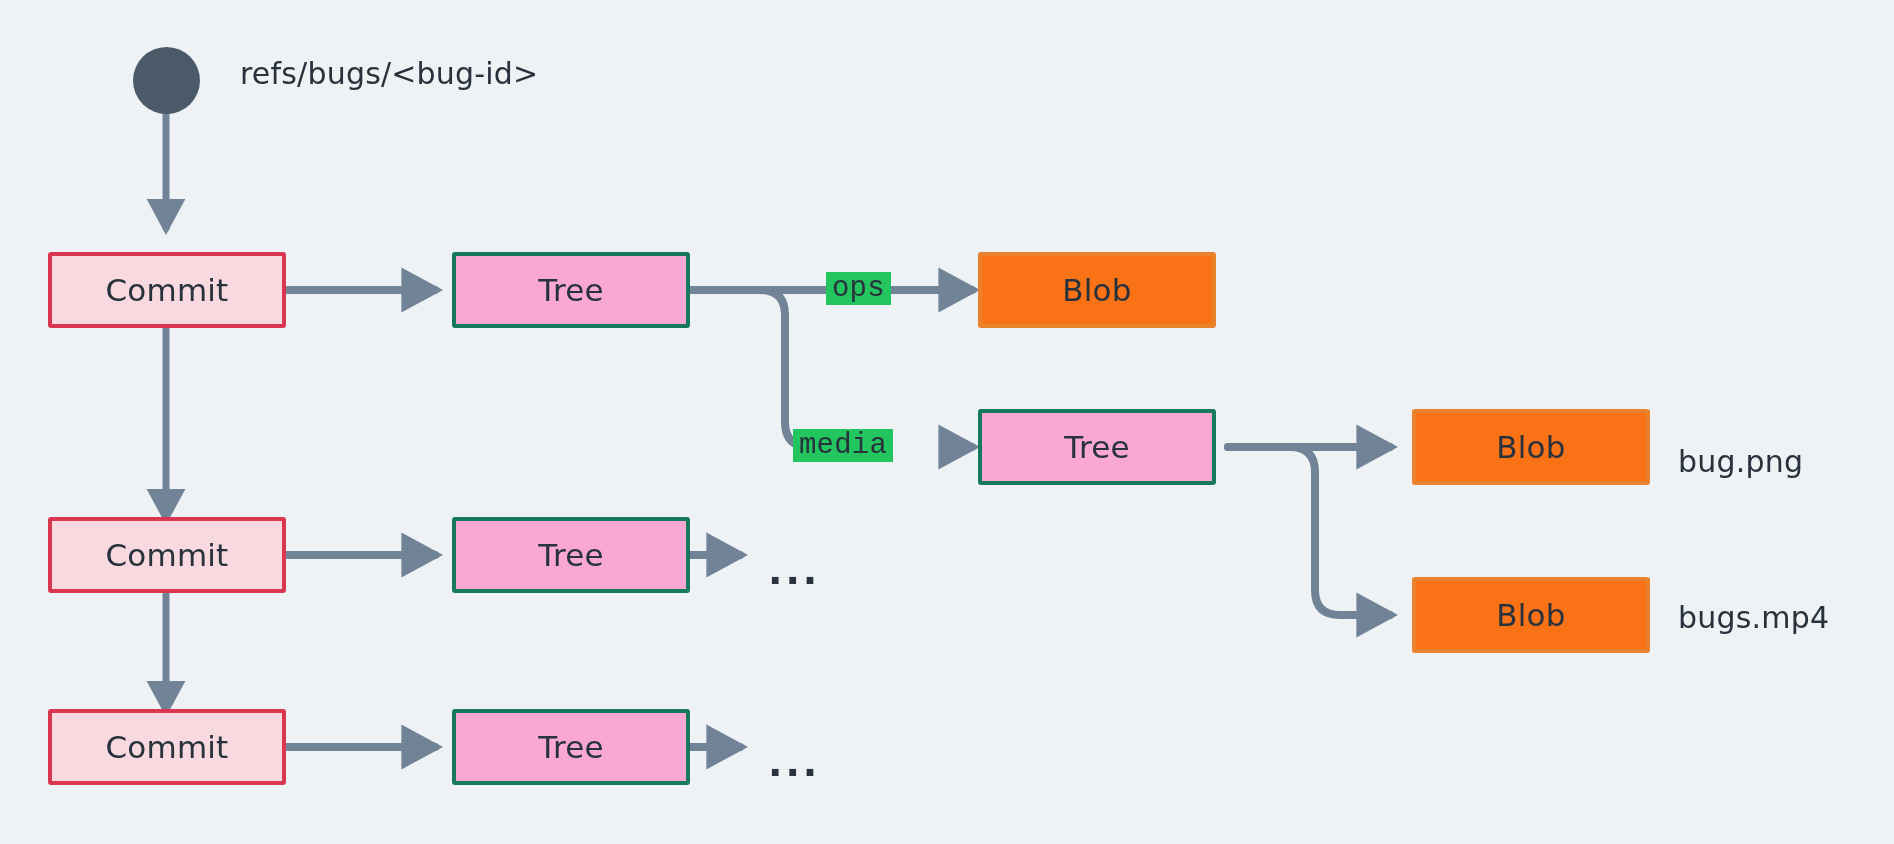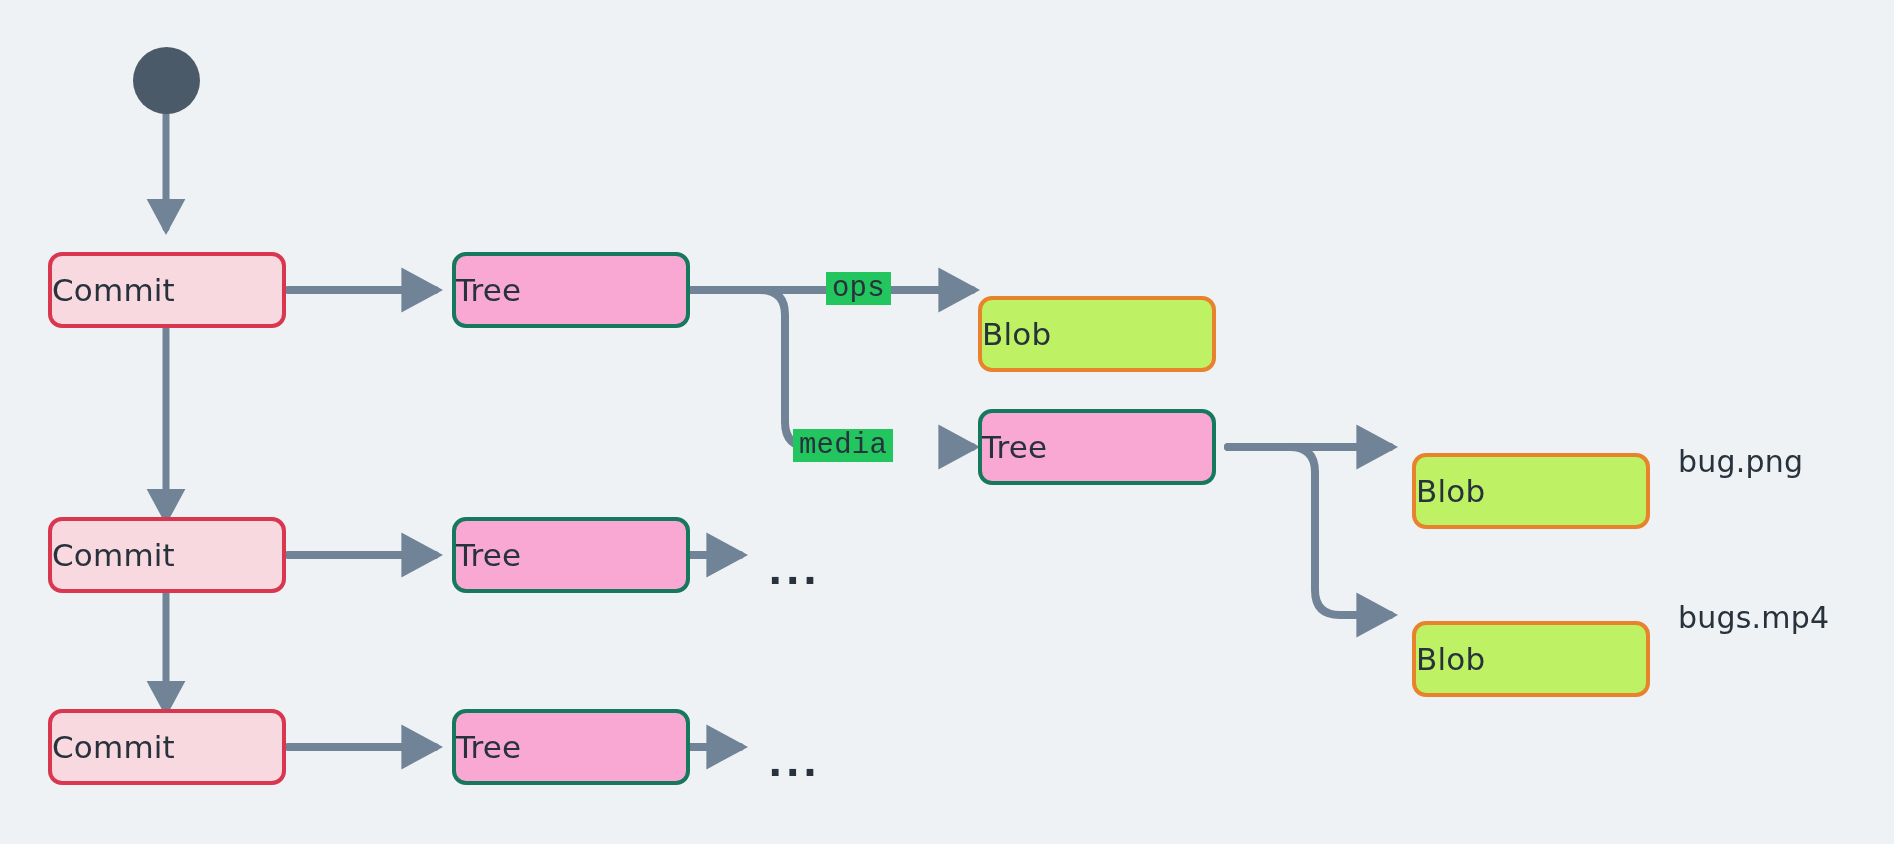--- a/index.html
+++ b/index.html
@@ -25,40 +25,39 @@
     top: 0;
     width: 1894px;
     height: 844px;
     pointer-events: none;
   }
   .node {
     position: absolute;
     box-sizing: border-box;
     display: flex;
     align-items: center;
-    justify-content: flex-start;
-    border-radius: 14px;
+    justify-content: center;
+    border-radius: 3px;
     border-width: 4px;
     border-style: solid;
     font-size: 31px;
     color: #28323c;
     letter-spacing: 0.2px;
   }
   .node-commit {
     background: #f8d9df;
     border-color: #d9374f;
   }
   .node-tree {
     background: #f9a8d4;
     border-color: #16785c;
   }
   .node-blob {
-    background: #bef264;
+    background: #f97316;
     border-color: #e8822c;
-    margin-top: 44px;
   }
   .root-circle {
     position: absolute;
     border-radius: 50%;
     background: #4b5a68;
   }
   .plain-label {
     position: absolute;
     font-size: 30px;
     color: #28323c;
@@ -118,20 +117,21 @@
     <path d="M890,290 L972,290" stroke="#718397" stroke-width="8" fill="none" stroke-linecap="round" marker-end="url(#arrow)"></path>
 
     <path d="M944,447 L972,447" stroke="#718397" stroke-width="8" fill="none" stroke-linecap="round" marker-end="url(#arrow)"></path>
 
     <path d="M1228,447 L1390,447" stroke="#718397" stroke-width="8" fill="none" stroke-linecap="round" marker-end="url(#arrow)"></path>
 
     <path d="M1228,447 L1290,447 Q1315,447 1315,472 L1315,590 Q1315,615 1340,615 L1390,615" stroke="#718397" stroke-width="8" fill="none" stroke-linecap="round" stroke-linejoin="round" marker-end="url(#arrow)"></path>
   </svg>
 
   <div class="root-circle" style="left:133px; top:47px; width:67px; height:67px;"></div>
+  <div class="plain-label" style="left:240px; top:56px;">refs/bugs/&lt;bug-id&gt;</div>
 
   <div class="node node-commit" style="left:48px; top:252px; width:238px; height:76px;">
     <span>Commit</span>
   </div>
 
   <div class="node node-commit" style="left:48px; top:517px; width:238px; height:76px;">
     <span>Commit</span>
   </div>
 
   <div class="node node-commit" style="left:48px; top:709px; width:238px; height:76px;">

